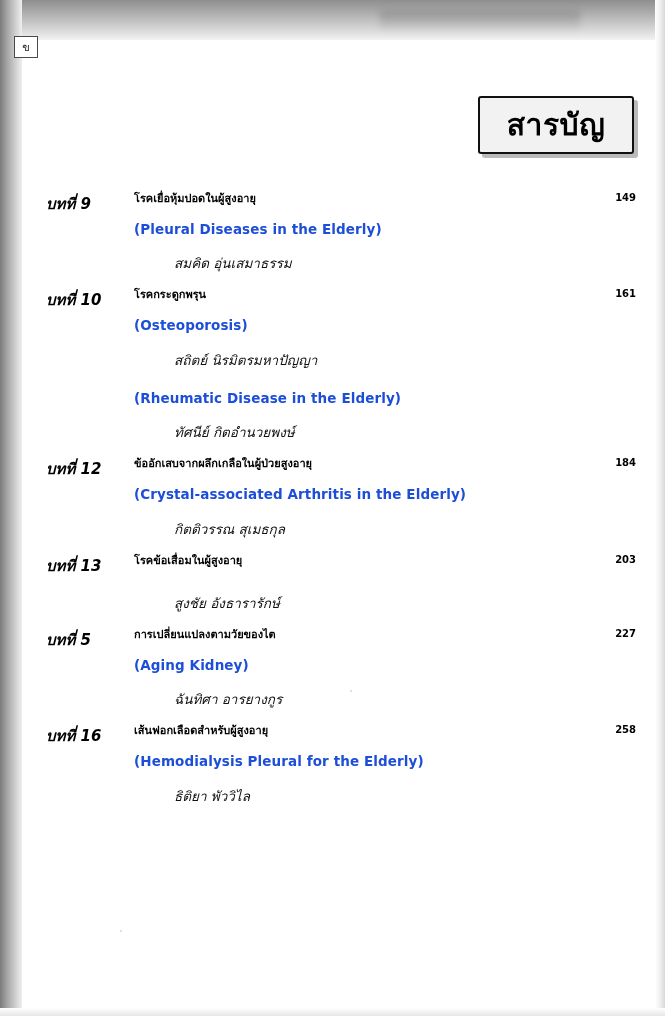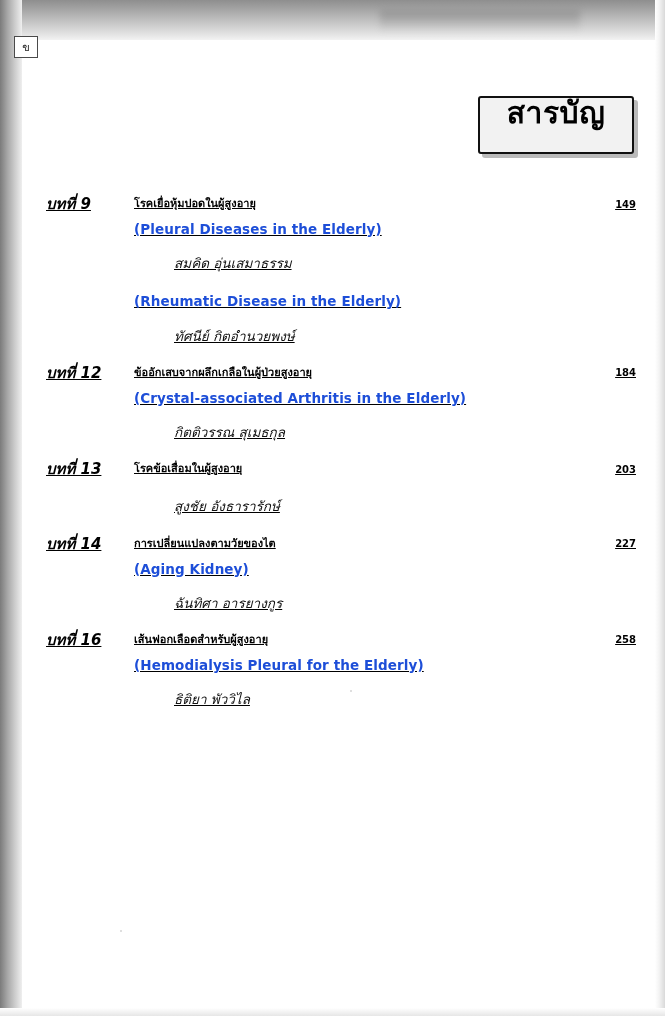--- a/index.html
+++ b/index.html
@@ -80,21 +80,21 @@
     position: absolute;
     top: 96px;
     left: 478px;
     width: 152px;
     height: 54px;
     background: #f2f2f2;
     border: 2px solid #111111;
     border-radius: 3px;
     box-shadow: 4px 4px 0 rgba(60,60,60,0.35);
     display: flex;
-    align-items: flex-start;
+    align-items: center;
     justify-content: center;
   }
   .title-plaque-text {
     font-size: 30px;
     font-weight: bold;
     color: #000000;
     letter-spacing: 0.5px;
     line-height: 1;
   }
 
@@ -103,23 +103,22 @@
     position: absolute;
     top: 192px;
     left: 46px;
     width: 590px;
   }
   .toc-entry {
     margin-bottom: 16px;
   }
   .entry-row {
     display: flex;
-    align-items: center;
+    align-items: flex-start;
     width: 100%;
-    text-decoration: underline;
   }
   .chapter-label {
     width: 84px;
     flex: 0 0 84px;
     font-size: 15px;
     font-weight: bold;
     font-style: italic;
     color: #000000;
     white-space: nowrap;
   }
@@ -197,20 +196,37 @@
     <div class="entry-row">
       <div class="chapter-label"></div>
       <div class="title-col">
         <div class="title-en">(Pleural Diseases in the Elderly)</div>
         <div class="author">สมคิด อุ่นเสมาธรรม</div>
       </div>
       <div class="page-num"></div>
     </div>
   </div>
 
+  <div class="toc-entry">
+    <div class="entry-row">
+      <div class="chapter-label">บทที่ 10</div>
+      <div class="title-col">
+        <div class="title-th">โรคกระดูกพรุน</div>
+      </div>
+      <div class="page-num">161</div>
+    </div>
+    <div class="entry-row">
+      <div class="chapter-label"></div>
+      <div class="title-col">
+        <div class="title-en">(Osteoporosis)</div>
+        <div class="author">สถิตย์ นิรมิตรมหาปัญญา</div>
+      </div>
+      <div class="page-num"></div>
+    </div>
+  </div>
 
   <div class="toc-entry">
     <div class="entry-row">
       <div class="chapter-label"></div>
       <div class="title-col">
         <div class="title-en">(Rheumatic Disease in the Elderly)</div>
         <div class="author">ทัศนีย์ กิตอำนวยพงษ์</div>
       </div>
       <div class="page-num"></div>
     </div>
@@ -246,21 +262,21 @@
       <div class="chapter-label"></div>
       <div class="title-col">
         <div class="author">สูงชัย อังธารารักษ์</div>
       </div>
       <div class="page-num"></div>
     </div>
   </div>
 
   <div class="toc-entry">
     <div class="entry-row">
-      <div class="chapter-label">บทที่ 14</div>
+      <div class="chapter-label">บทที่ 5</div>
       <div class="title-col">
         <div class="title-th">การเปลี่ยนแปลงตามวัยของไต</div>
       </div>
       <div class="page-num">227</div>
     </div>
     <div class="entry-row">
       <div class="chapter-label"></div>
       <div class="title-col">
         <div class="title-en">(Aging Kidney)</div>
         <div class="author">ฉันทิศา อารยางกูร</div>

